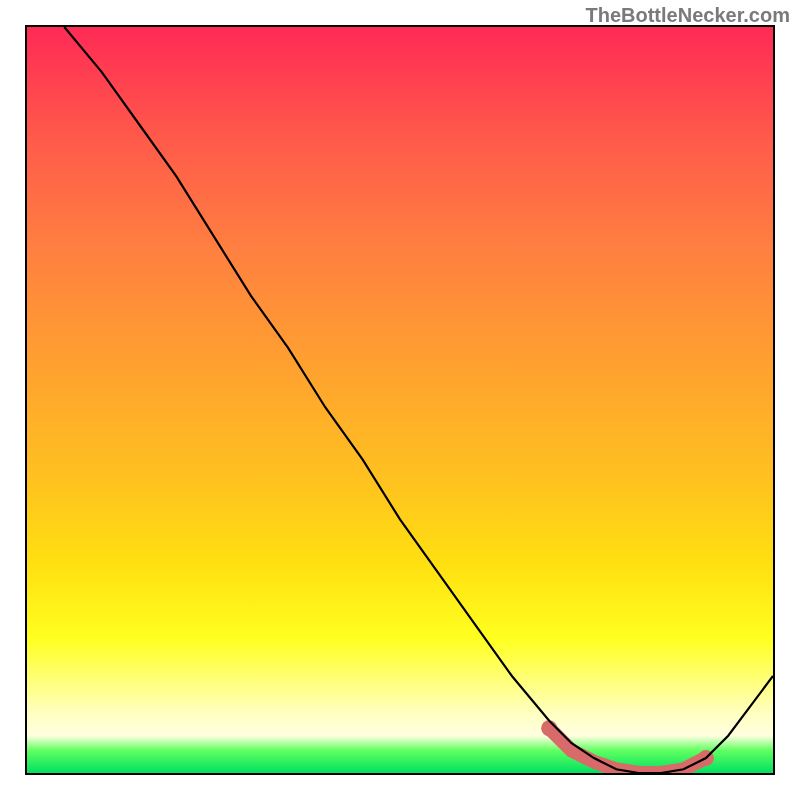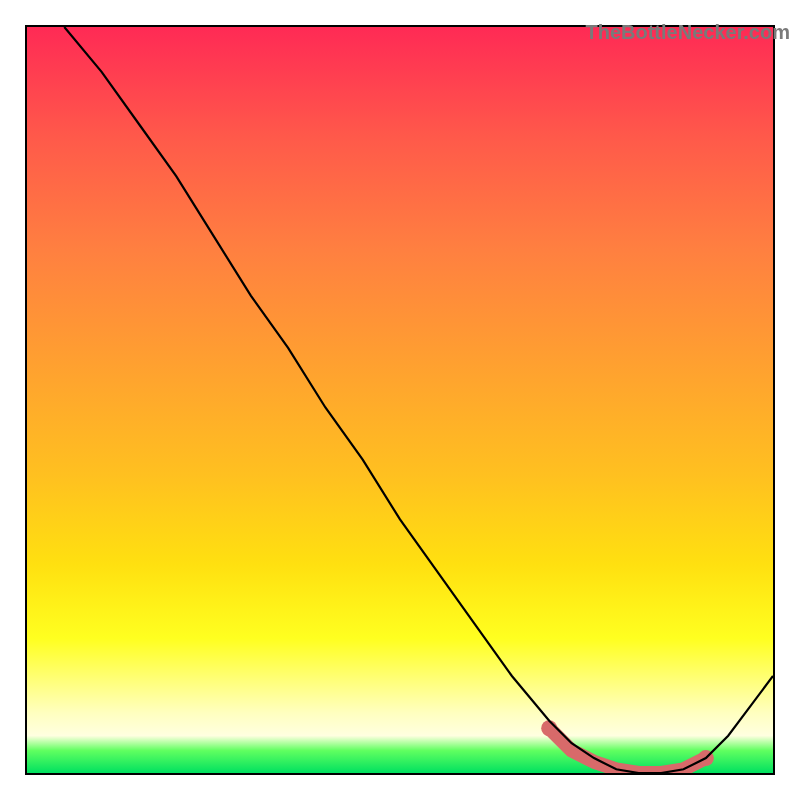--- a/index.html
+++ b/index.html
@@ -6,21 +6,21 @@
     margin: 0;
     padding: 0;
     width: 800px;
     height: 800px;
     background: #ffffff;
     font-family: Arial, sans-serif;
     position: relative;
   }
   .attribution {
     position: absolute;
-    top: 21px;
+    top: 4px;
     right: 10px;
     font-size: 20px;
     font-weight: bold;
     color: #7a7a7a;
     z-index: 10;
   }
   .plot-area {
     position: absolute;
     top: 25px;
     left: 25px;

